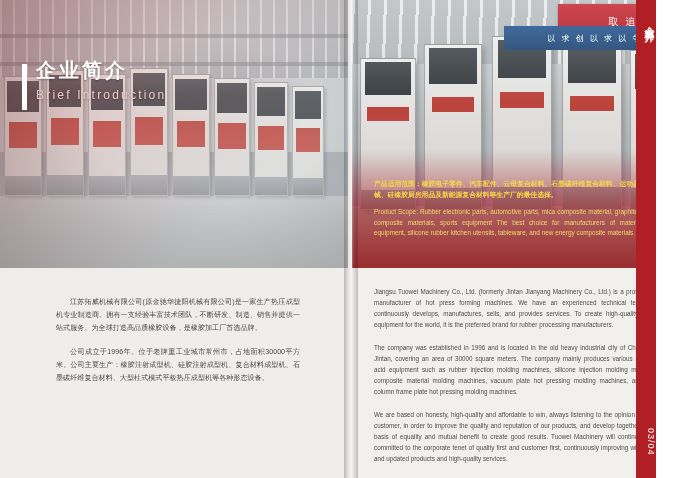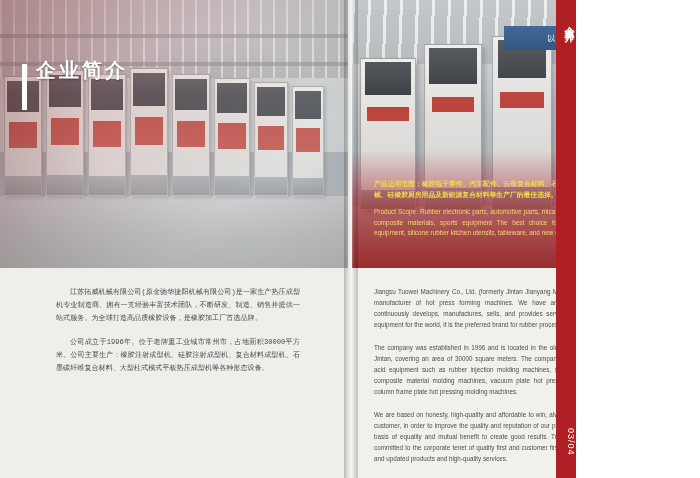--- a/index.html
+++ b/index.html
@@ -5,21 +5,21 @@
   html, body {
     margin: 0;
     padding: 0;
     background: #ffffff;
   }
   body {
     font-family: "Liberation Sans", sans-serif;
   }
   #page {
     position: relative;
-    width: 576px;
+    width: 656px;
     height: 478px;
     overflow: hidden;
     background: #f3f1ee;
   }
 
   
   .left-page {
     position: absolute;
     left: 0; top: 0;
     width: 348px; height: 478px;
@@ -116,27 +116,26 @@
     margin-top: 6px;
     text-shadow: 0 1px 2px rgba(0,0,0,0.3);
   }
 
   .left-body {
     position: absolute;
     left: 56px; top: 286px;
     width: 244px;
   }
   .left-body p {
-    margin: 0 0 11px 0;
+    margin: 10px 0 11px 0;
     font-size: 7.1px;
     line-height: 13px;
     color: #4a4a4a;
     text-align: justify;
     text-indent: 14px;
-    font-family: Liberation Mono, monospace;
   }
 
   
   .gutter {
     position: absolute;
     left: 344px; top: 0;
     width: 14px; height: 478px;
     background: linear-gradient(90deg, rgba(0,0,0,0.22) 0%, rgba(0,0,0,0.06) 30%, rgba(255,255,255,0.35) 52%, rgba(0,0,0,0.08) 72%, rgba(0,0,0,0.20) 100%);
     z-index: 20;
     pointer-events: none;
@@ -343,20 +342,21 @@
         </div>
 
       <div class="lp-haze"></div>
       <div class="lp-redwash"></div>
       <div class="lp-vignette"></div>
     </div>
 
     <div class="title-block">
       <div class="title-bar"></div>
       <div class="title-cn">企业简介</div>
+      <div class="title-en">Brief Introduction</div>
     </div>
 
     <div class="left-body">
       <p>江苏拓威机械有限公司(原金驰华捷阳机械有限公司)是一家生产热压成型机专业制造商。拥有一支经验丰富技术团队，不断研发、制造、销售并提供一站式服务。为全球打造高品质橡胶设备，是橡胶加工厂首选品牌。</p>
       <p>公司成立于1996年。位于老牌重工业城市常州市，占地面积30000平方米。公司主要生产：橡胶注射成型机、硅胶注射成型机、复合材料成型机、石墨碳纤维复合材料、大型柱式模式平板热压成型机等各种形态设备。</p>
     </div>
   </div>
 
   <div class="gutter"></div>
 

